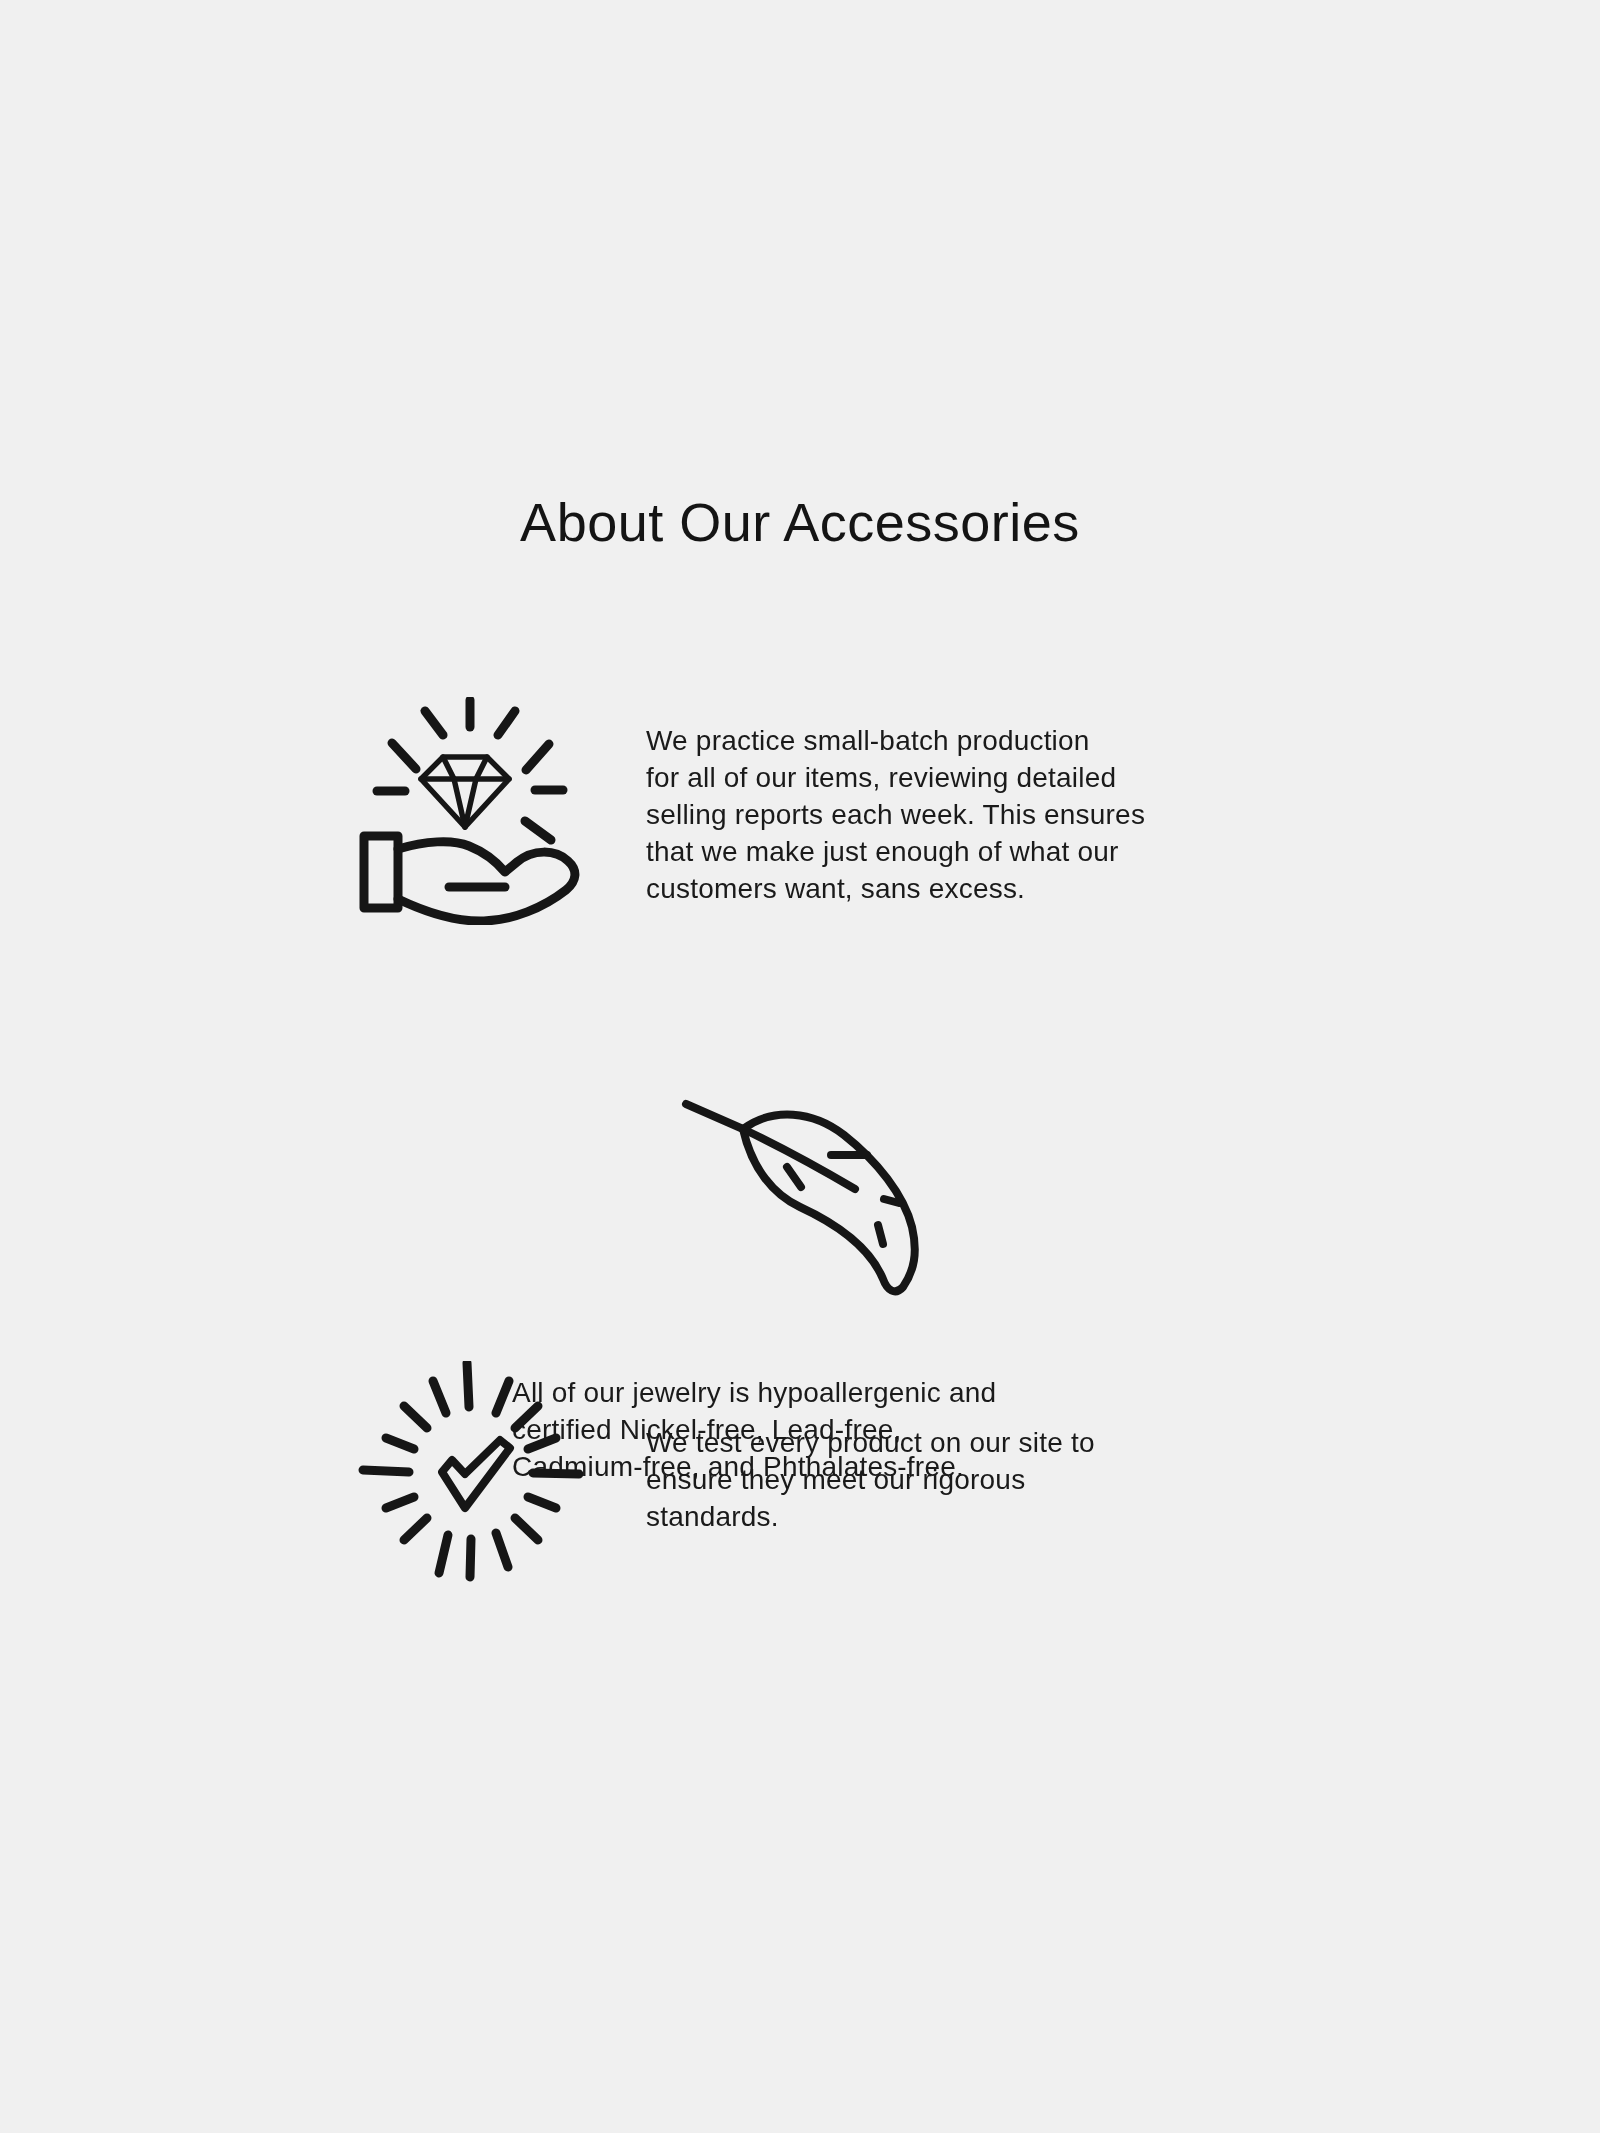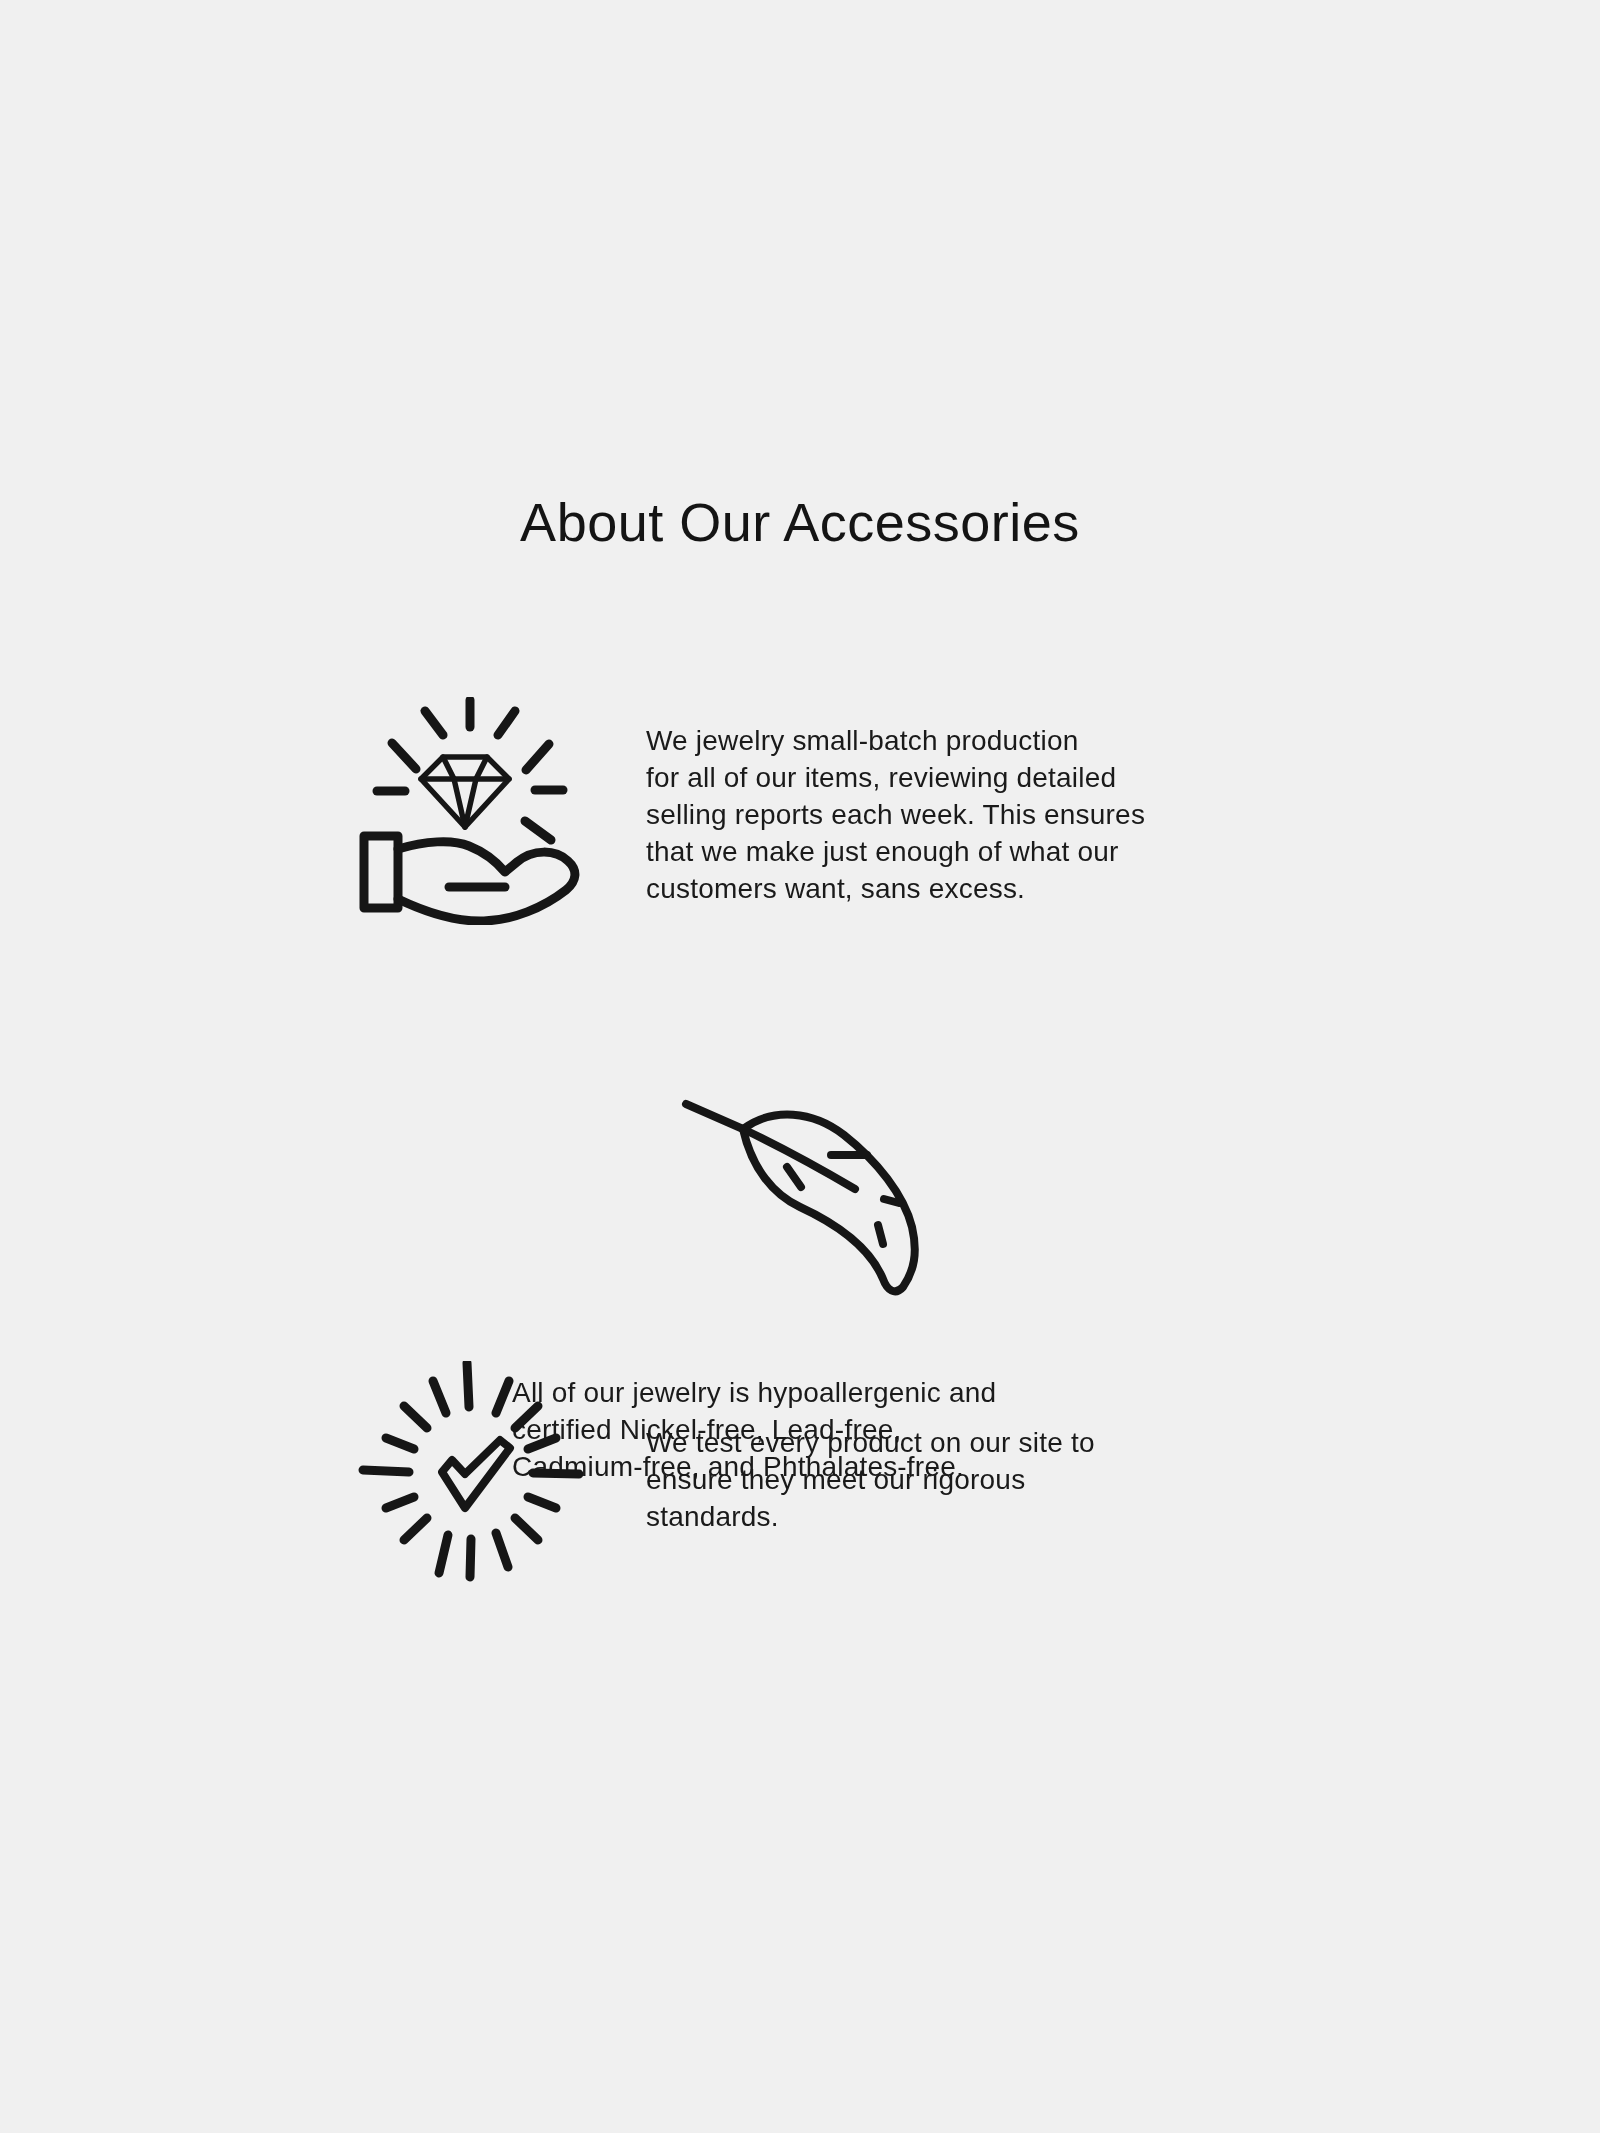--- a/index.html
+++ b/index.html
@@ -89,21 +89,21 @@
           </g>
 
           <g stroke-width="9">
             <rect x="7" y="139" width="34" height="72"></rect>
             <path d="M41,152 C68,144 95,142 112,149 C127,155 138,163 148,175 L160,165 C176,152 198,152 211,164 C221,173 220,184 209,193 C186,211 156,223 127,224 C97,225 66,214 41,202"></path>
             <path d="M92,190 H148"></path>
           </g>
         </g>
       </svg>
     </div>
-    <p class="feature-text">We jewelry small-batch production
+    <p class="feature-text">We practice small-batch production
 for all of our items, reviewing detailed
 selling reports each week. This ensures
 that we make just enough of what our
 customers want, sans excess.</p>
   </section>
 
   <section class="row row-2">
     <div class="icon-box">
       <svg width="242" height="200" viewBox="0 0 242 200" aria-hidden="true">
         <g stroke="#161616" fill="none" stroke-width="8" stroke-linecap="round" stroke-linejoin="round">

